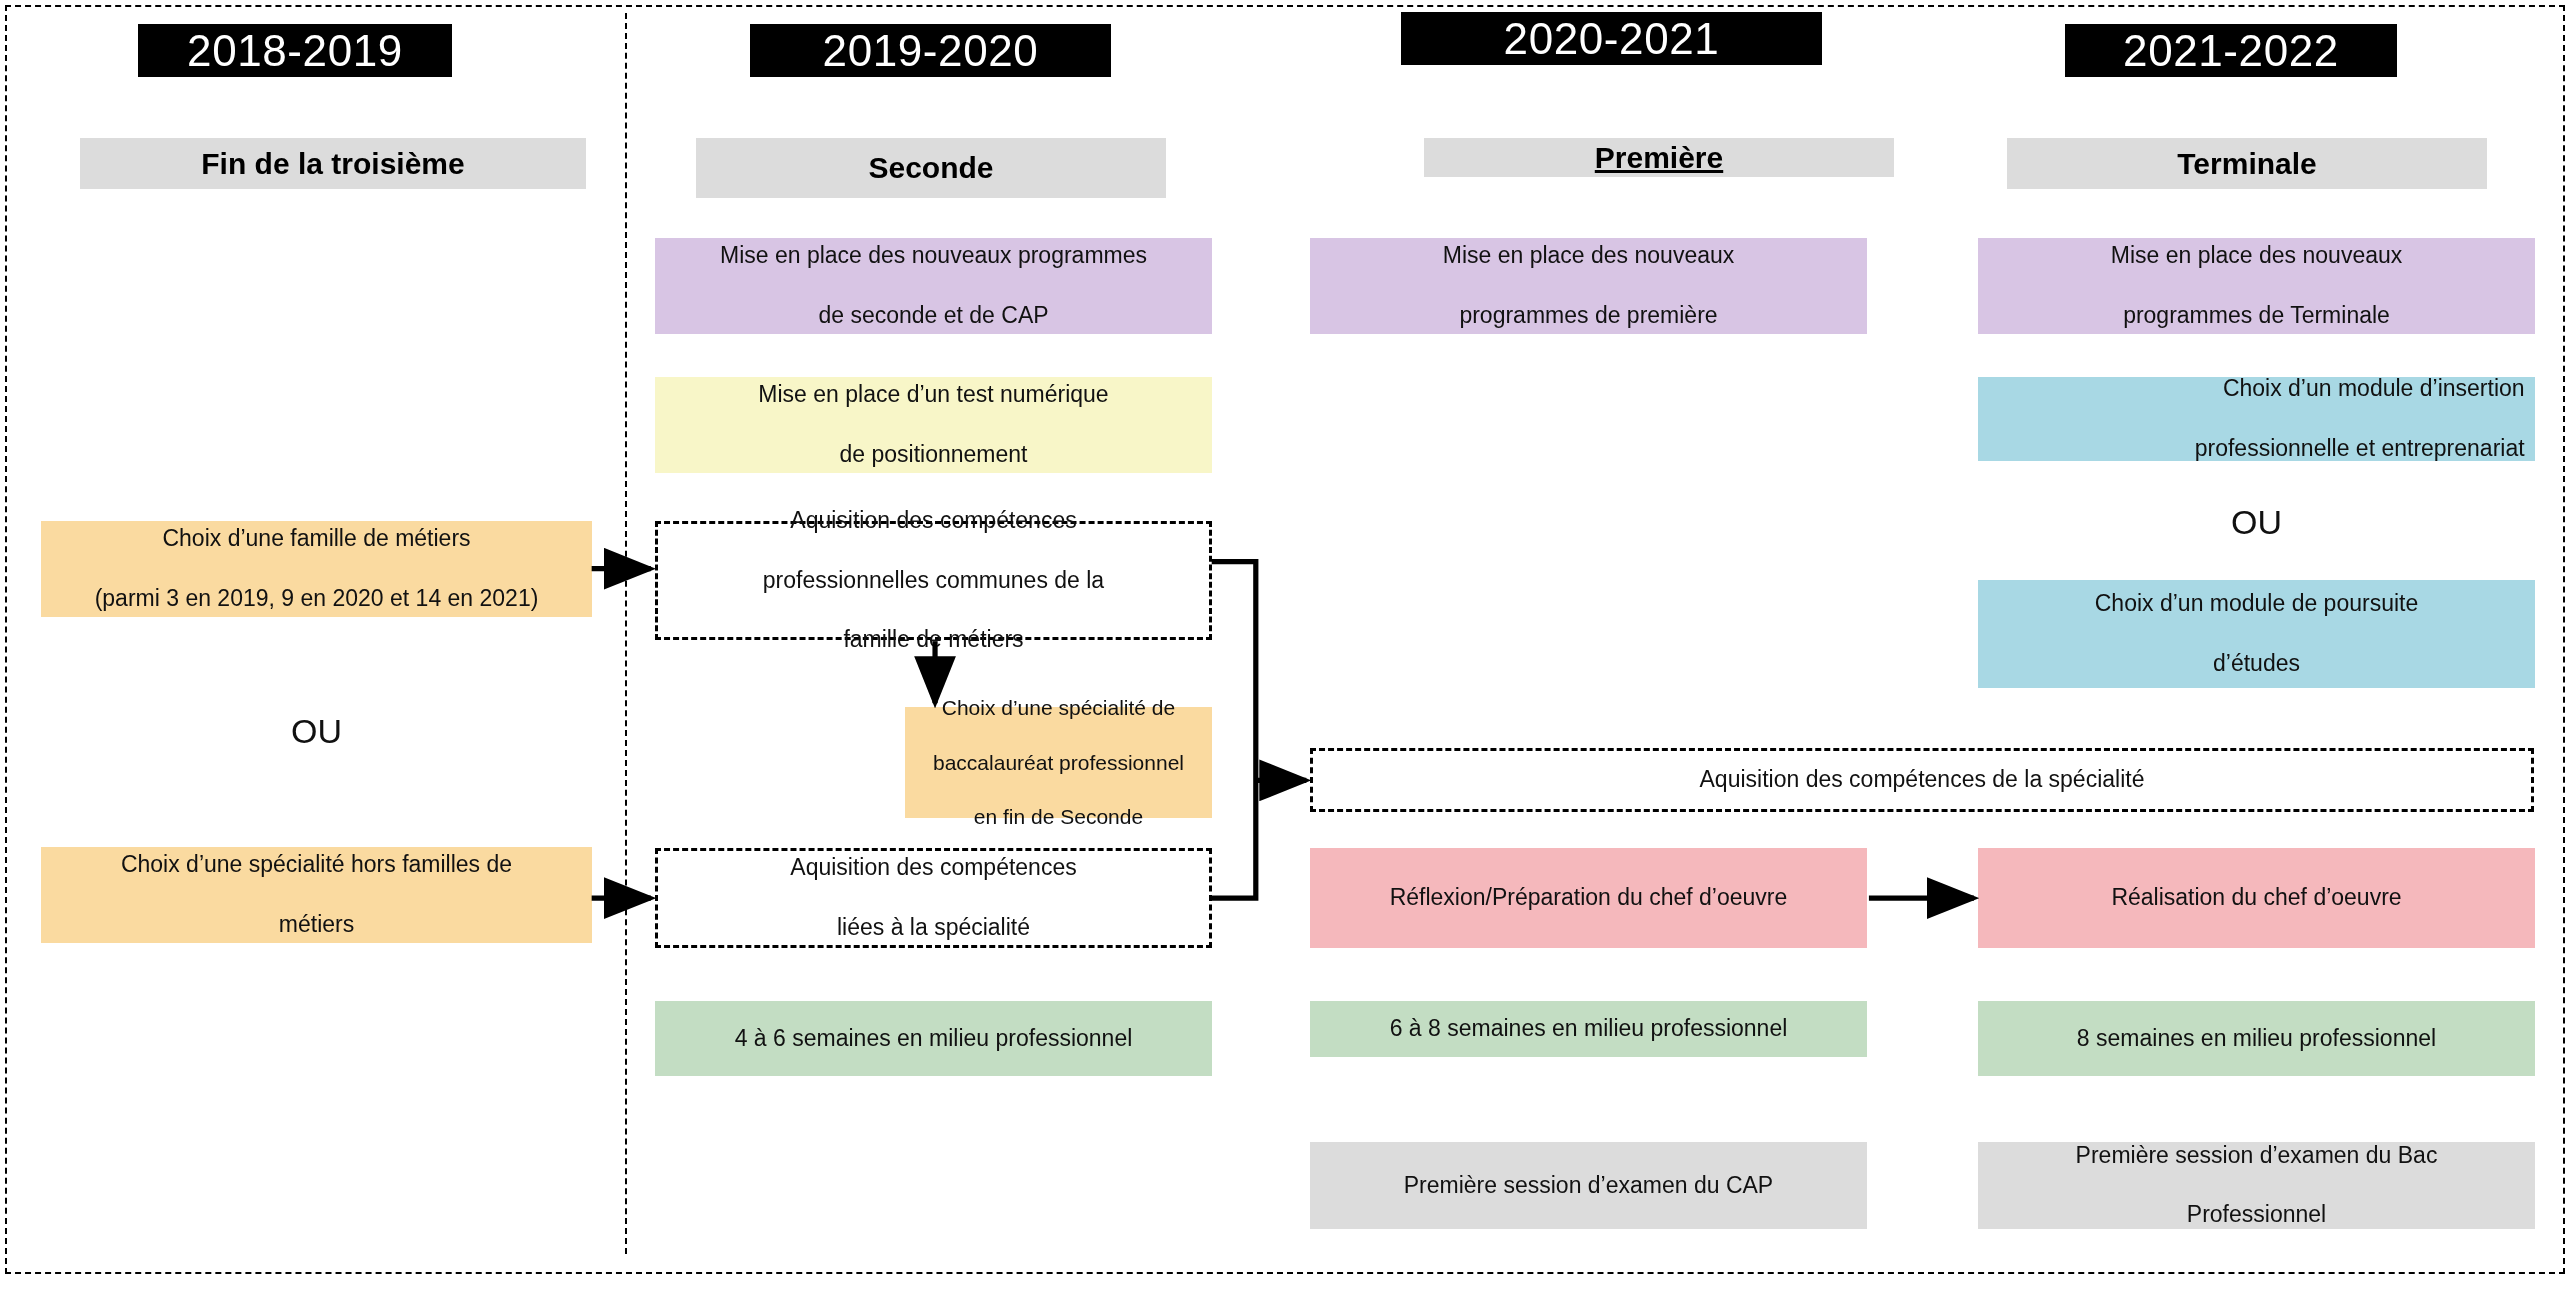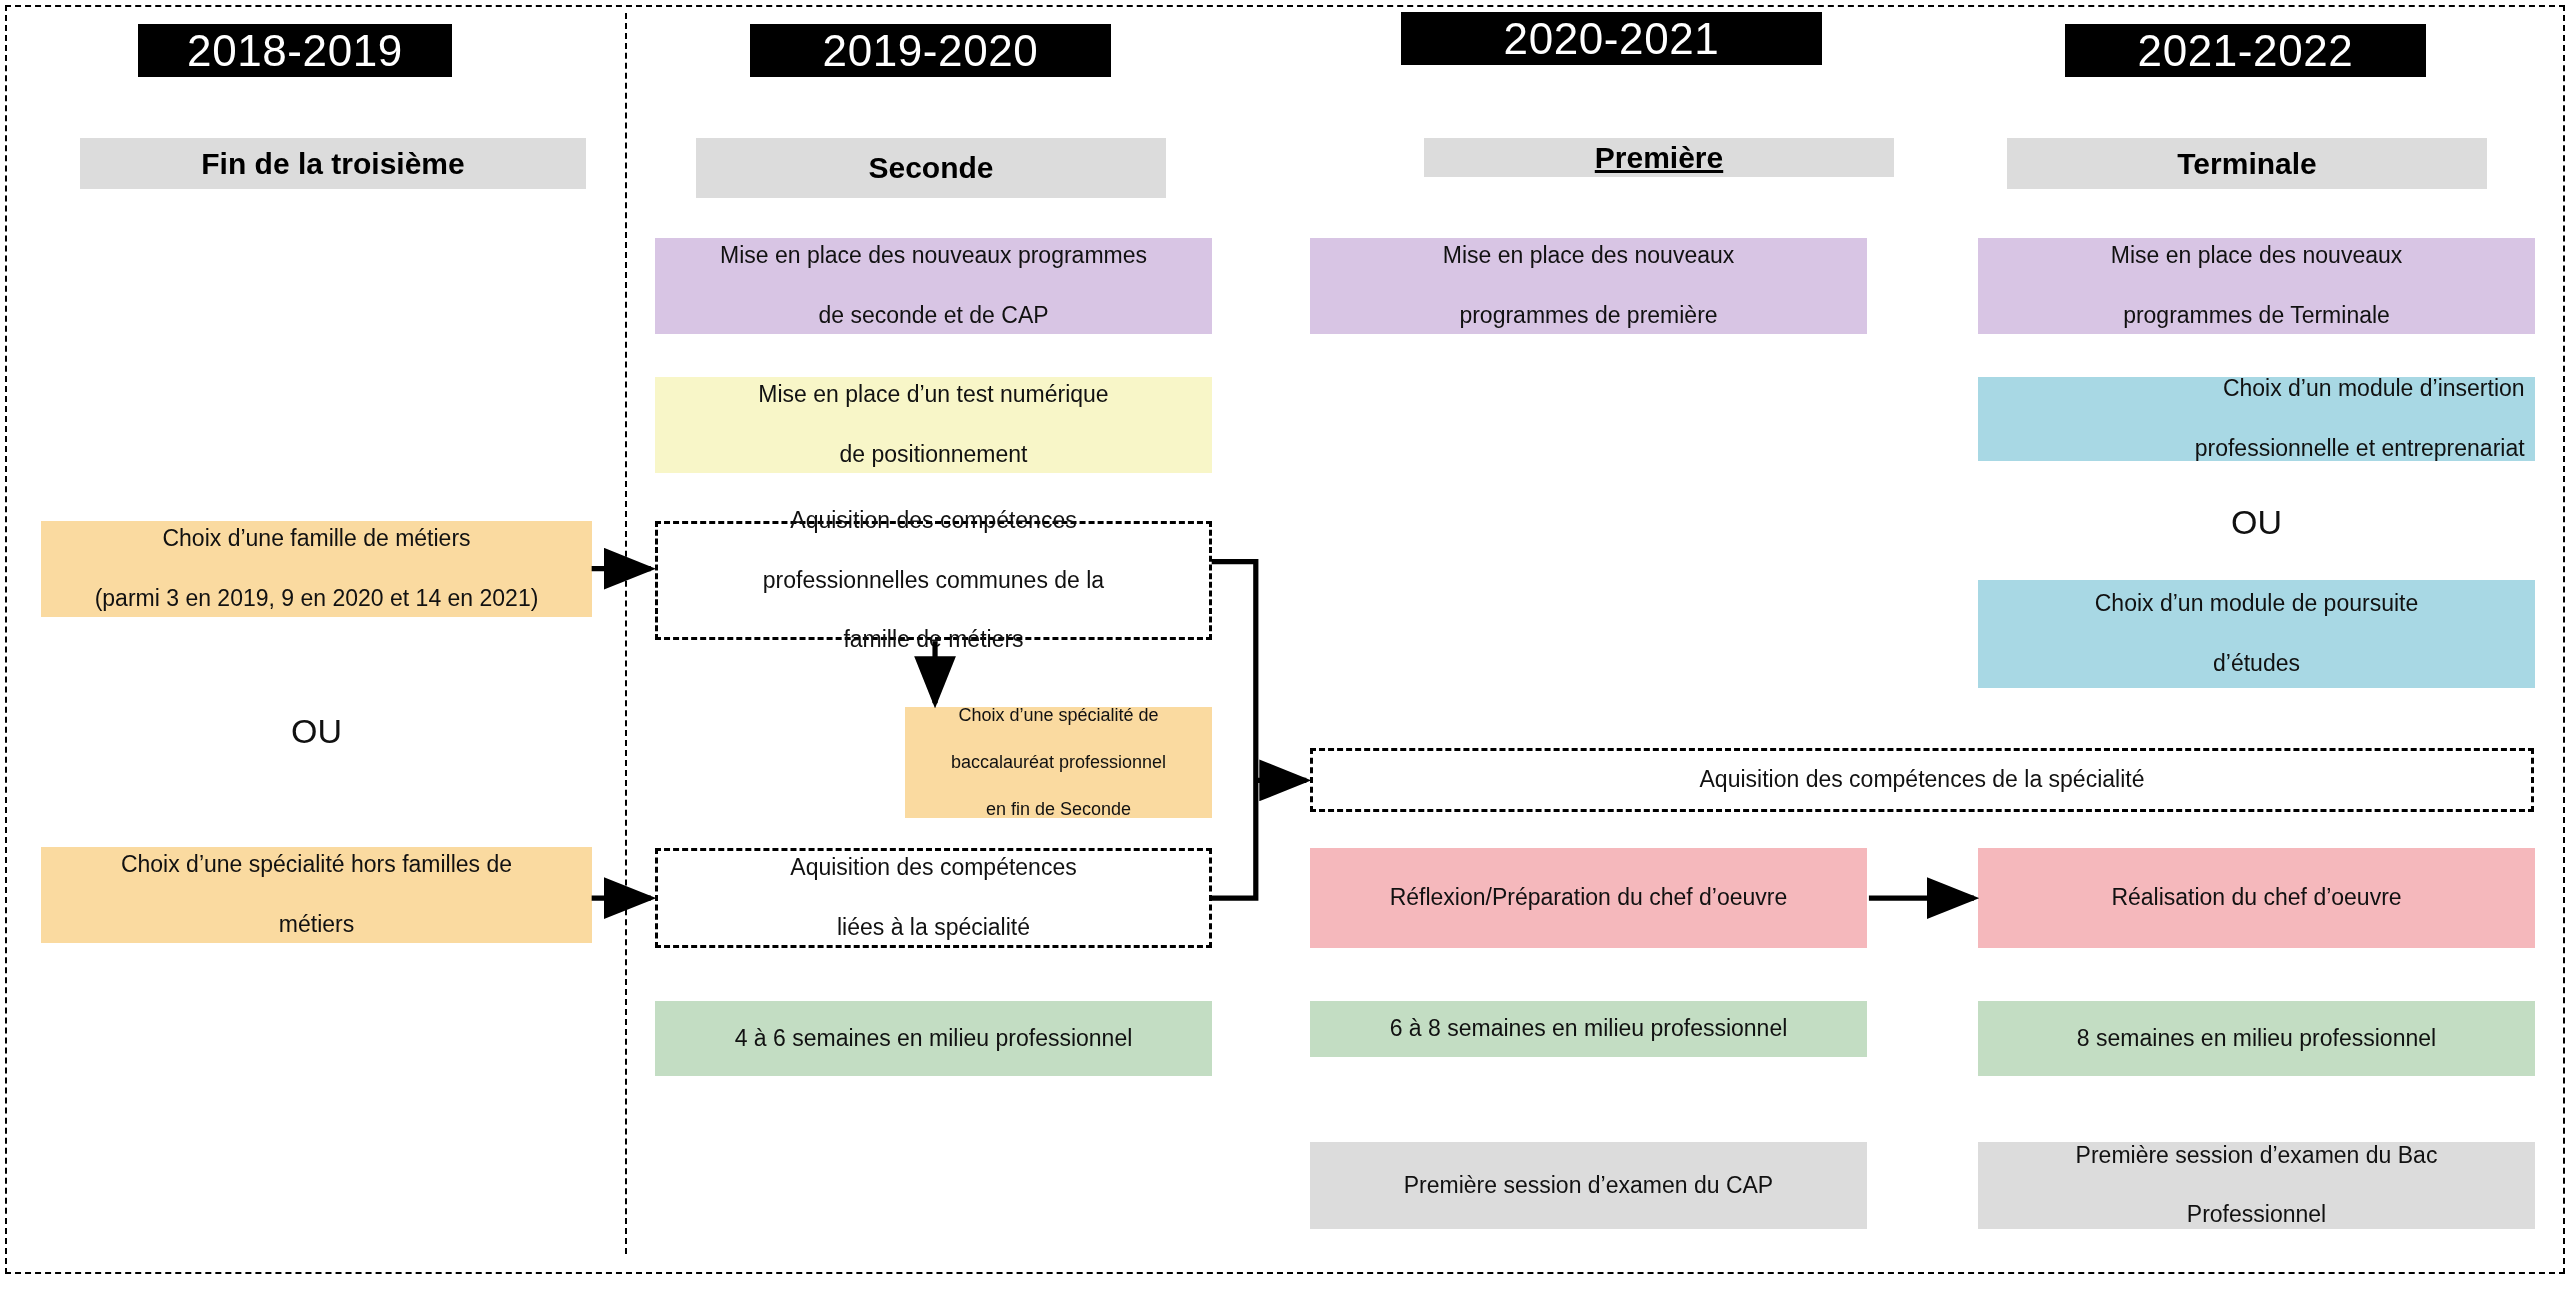--- a/index.html
+++ b/index.html
@@ -69,21 +69,21 @@
   </div>
 
   <div class="card yellow" style="left:655px;top:377px;width:557px;height:96px;">
     <span><span>Mise en place d’un test numérique</span><br><span>de positionnement</span></span>
   </div>
 
   <div class="card dashed" style="left:655px;top:521px;width:557px;height:119px;">
     <span><span>Aquisition des compétences</span><br><span>professionnelles communes de la</span><br><span>famille de métiers</span></span>
   </div>
 
-  <div class="card orange" style="left:905px;top:707px;width:307px;height:111px;font-size:18px;">
+  <div class="card orange" style="left:905px;top:707px;width:307px;height:111px;font-size:21px;">
     <span><span>Choix d’une spécialité de</span><br><span>baccalauréat professionnel</span><br><span>en fin de Seconde</span></span>
   </div>
 
   <div class="card dashed" style="left:655px;top:848px;width:557px;height:100px;">
     <span><span>Aquisition des compétences</span><br><span>liées à la spécialité</span></span>
   </div>
 
   <div class="card green" style="left:655px;top:1001px;width:557px;height:75px;">
     <span>4 à 6 semaines en milieu professionnel</span>
   </div>
@@ -104,21 +104,21 @@
   </div>
 
   <div class="card green" style="left:1310px;top:1001px;width:557px;height:56px;">
     <span>6 à 8 semaines en milieu professionnel</span>
   </div>
 
   <div class="card grey" style="left:1310px;top:1142px;width:557px;height:87px;">
     <span>Première session d’examen du CAP</span>
   </div>
 
-  <div class="yearbox" style="left:2065px;top:24px;width:361px;height:53px;">
+  <div class="yearbox" style="left:2065px;top:24px;width:332px;height:53px;">
     <span>2021-2022</span>
   </div>
   <div class="levelbox" style="left:2007px;top:138px;width:480px;height:51px;">
     <span>Terminale</span>
   </div>
 
   <div class="card purple" style="left:1978px;top:238px;width:557px;height:96px;">
     <span><span>Mise en place des nouveaux</span><br><span>programmes de Terminale</span></span>
   </div>
 

